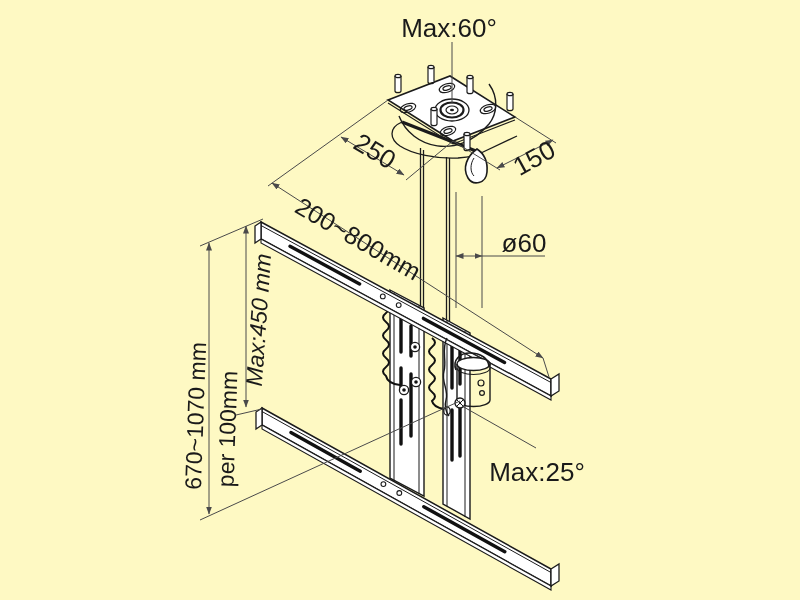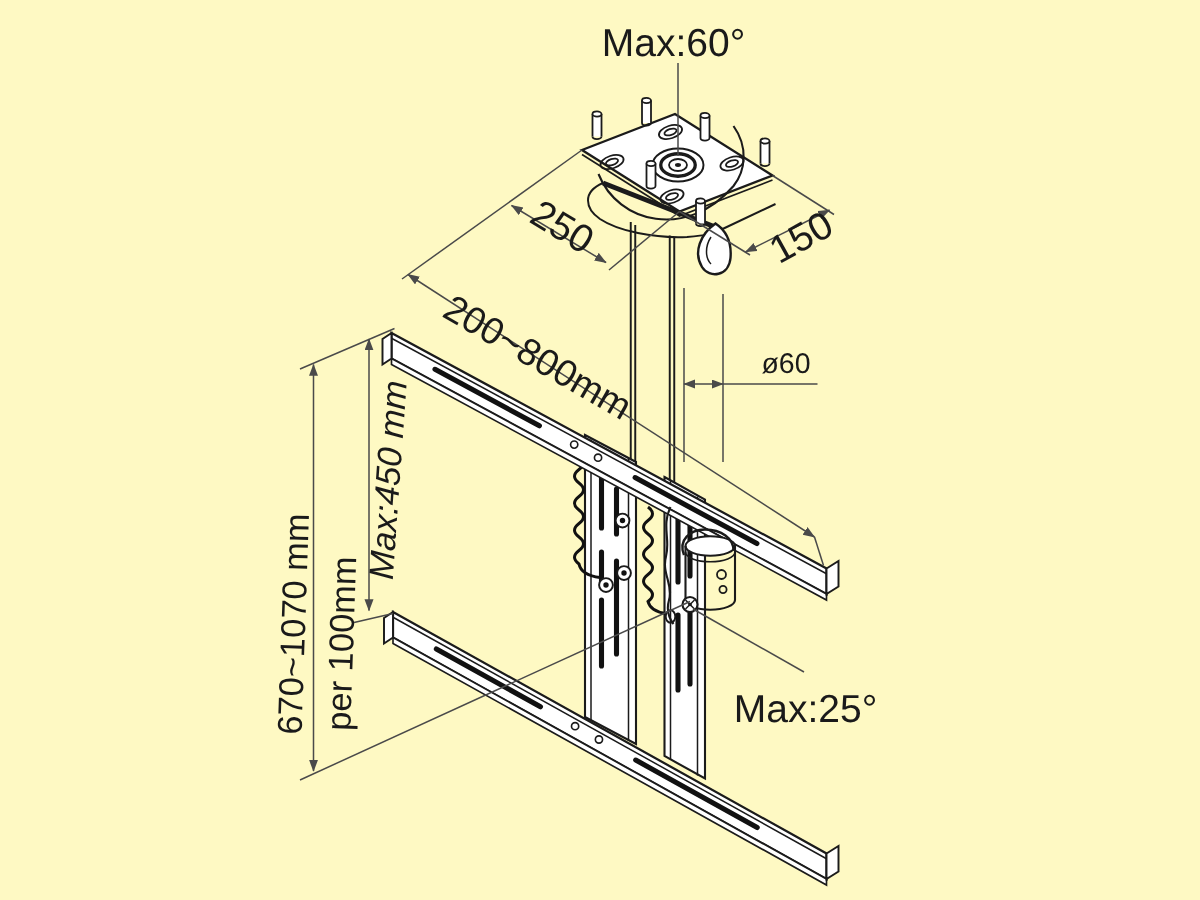--- a/index.html
+++ b/index.html
@@ -9,21 +9,21 @@
   }
   #art{position:absolute;left:0;top:0;}
   .lbl{
     position:absolute;color:#1a1a1a;white-space:nowrap;line-height:1;
     transform:translate(-50%,-50%);
   }
   .lbl-max60   {left:449px;top:28px;font-size:26px;}
   .lbl-250     {left:375px;top:151px;font-size:26px;transform:translate(-50%,-50%) rotate(31deg);}
   .lbl-150     {left:534px;top:158px;font-size:26px;transform:translate(-50%,-50%) rotate(-29deg);}
   .lbl-200800  {left:358px;top:239px;font-size:25px;transform:translate(-50%,-50%) rotate(30deg);}
-  .lbl-dia60   {left:524px;top:243px;font-size:19px;}
+  .lbl-dia60   {left:524px;top:243px;font-size:26px;}
   .lbl-max450  {left:259px;top:320px;font-size:23px;font-style:italic;transform:translate(-50%,-50%) rotate(-86deg);}
   .lbl-6701070 {left:196px;top:416px;font-size:23px;transform:translate(-50%,-50%) rotate(-88deg);}
   .lbl-per100  {left:228px;top:429px;font-size:23px;transform:translate(-50%,-50%) rotate(-88deg);}
   .lbl-max25   {left:537px;top:472px;font-size:26px;}
 </style>
 </head>
 <body>
 
 <div id="stage">
 

